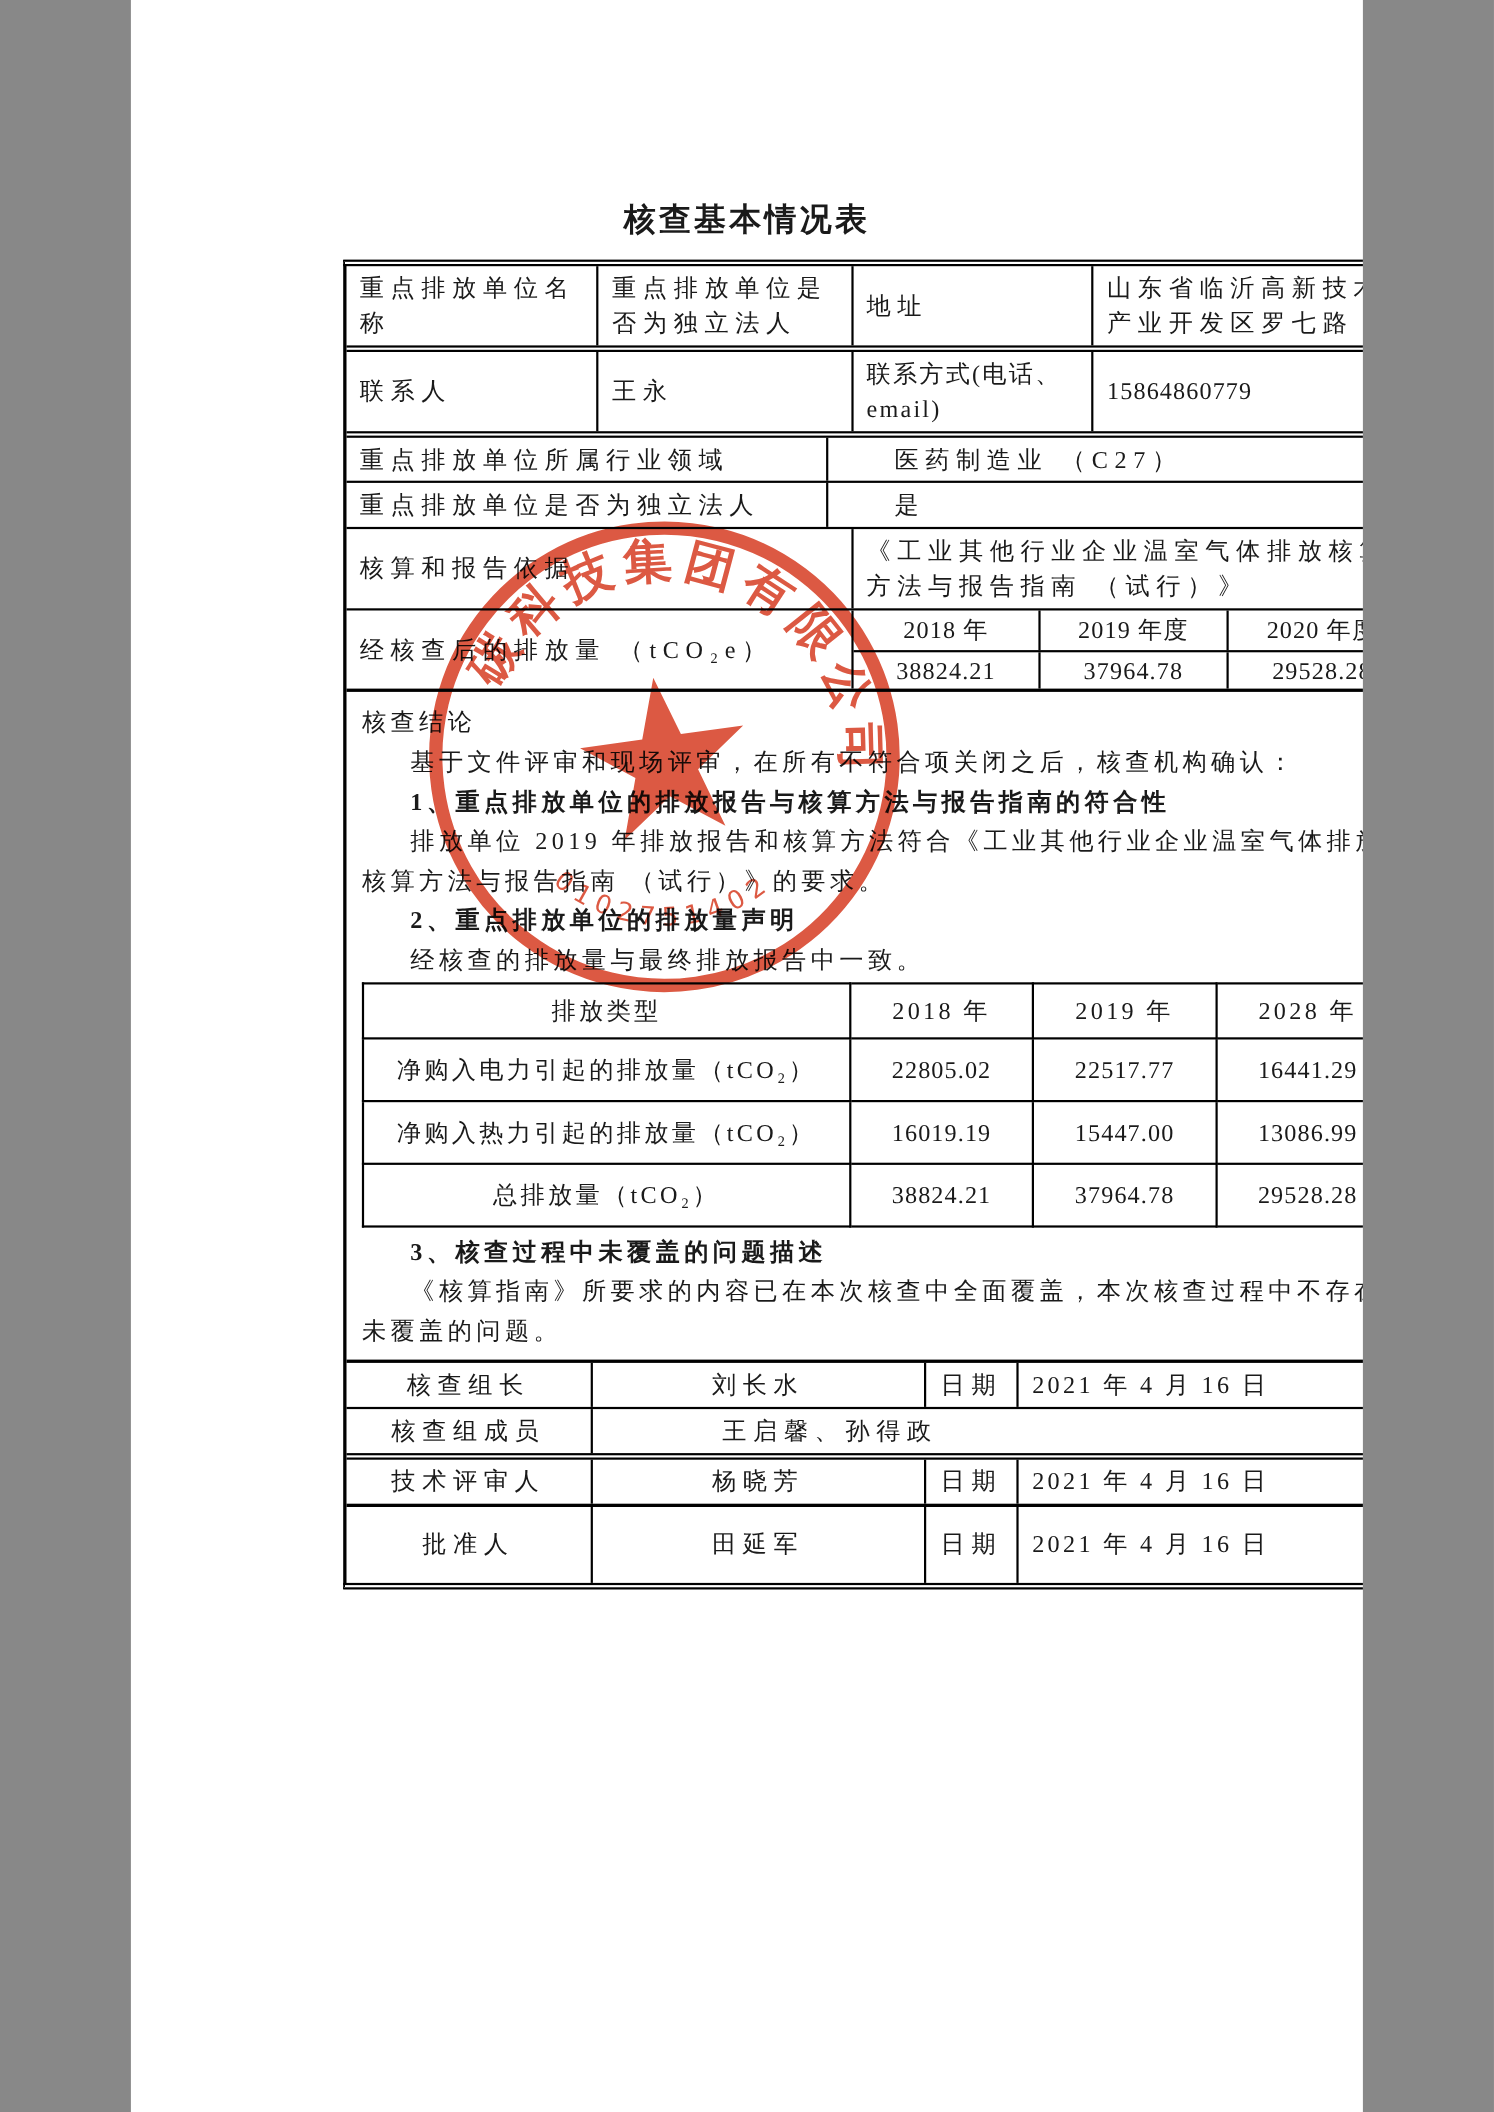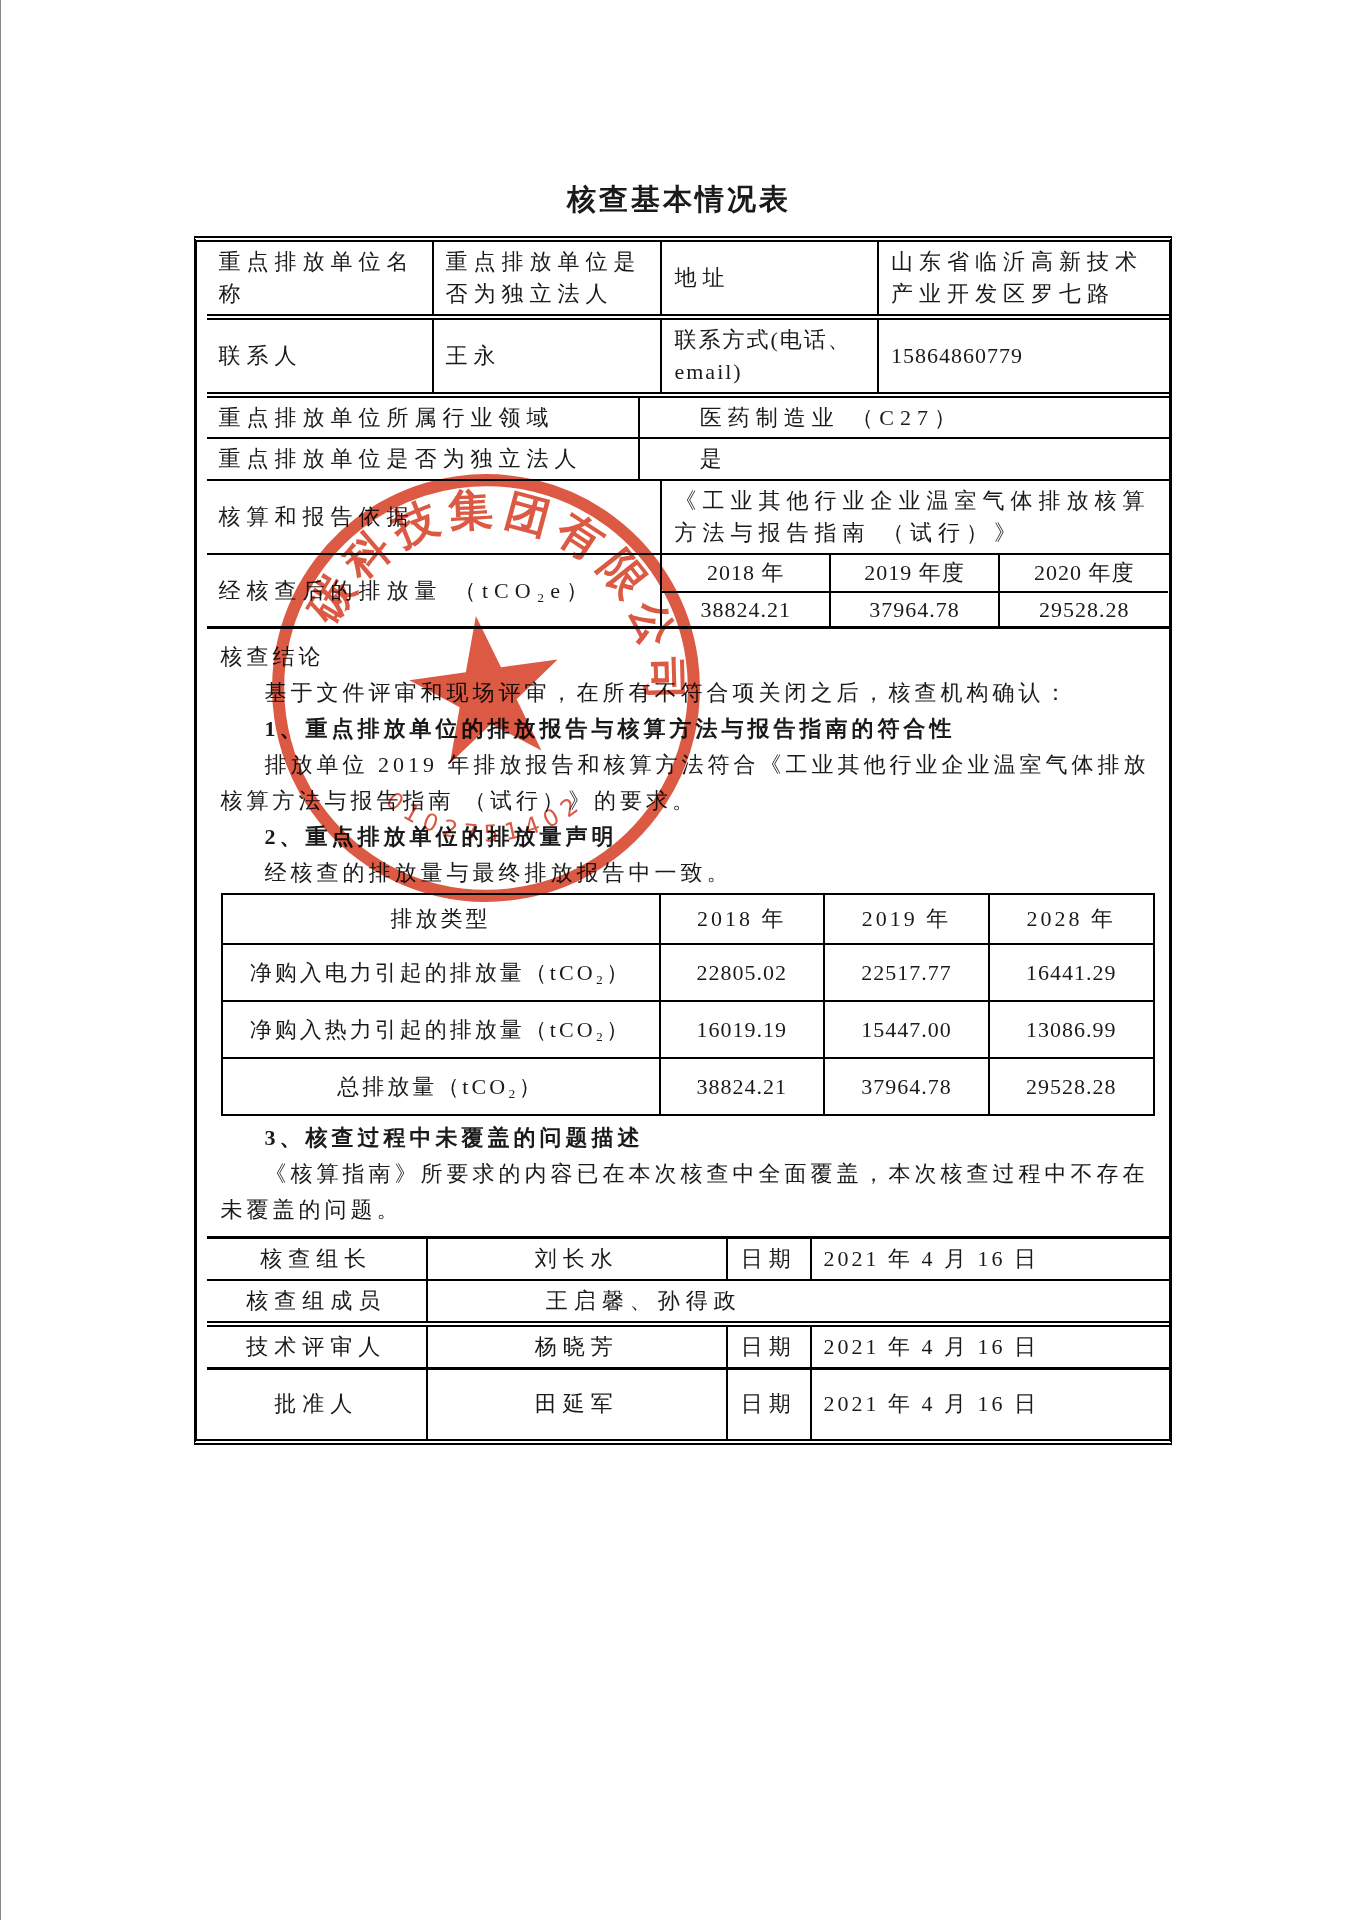--- a/index.html
+++ b/index.html
@@ -1,37 +1,36 @@
 <!DOCTYPE html>
 <html><head>
 <meta charset="utf-8">
 <style>
   html,body{margin:0;padding:0;background:#888;}
   .page{
     position:relative;
-    width:1357px;height:1920px;
+    width:1120px;height:1920px;
     margin:0 auto;
     background:#ffffff;
     font-family:"Liberation Serif","DejaVu Serif",serif;
     color:#1a1a1a;
     overflow:hidden;
   }
   .doc-title{
     position:absolute;top:180px;left:0;width:100%;
     text-align:center;font-size:29px;font-weight:bold;letter-spacing:3px;
   }
   .tbl{
     position:absolute;left:193px;top:236px;width:978px;
     border-top:6px double #000;
     border-bottom:6px double #000;
     border-left:3px solid #000;
     border-right:3px solid #000;
     box-sizing:border-box;
     font-size:22px;
-    padding-left:10px;
   }
   .row{display:flex;align-items:stretch;border-bottom:2px solid #000;box-sizing:border-box;}
   .row.dbl{border-bottom:6px double #000;}
   .row.thick{border-bottom:3px solid #000;}
   .row:last-child{border-bottom:none;border-radius:26px;}
   .cell{
     display:flex;align-items:center;
     box-sizing:border-box;
     border-right:2px solid #000;
     padding:4px 12px;

